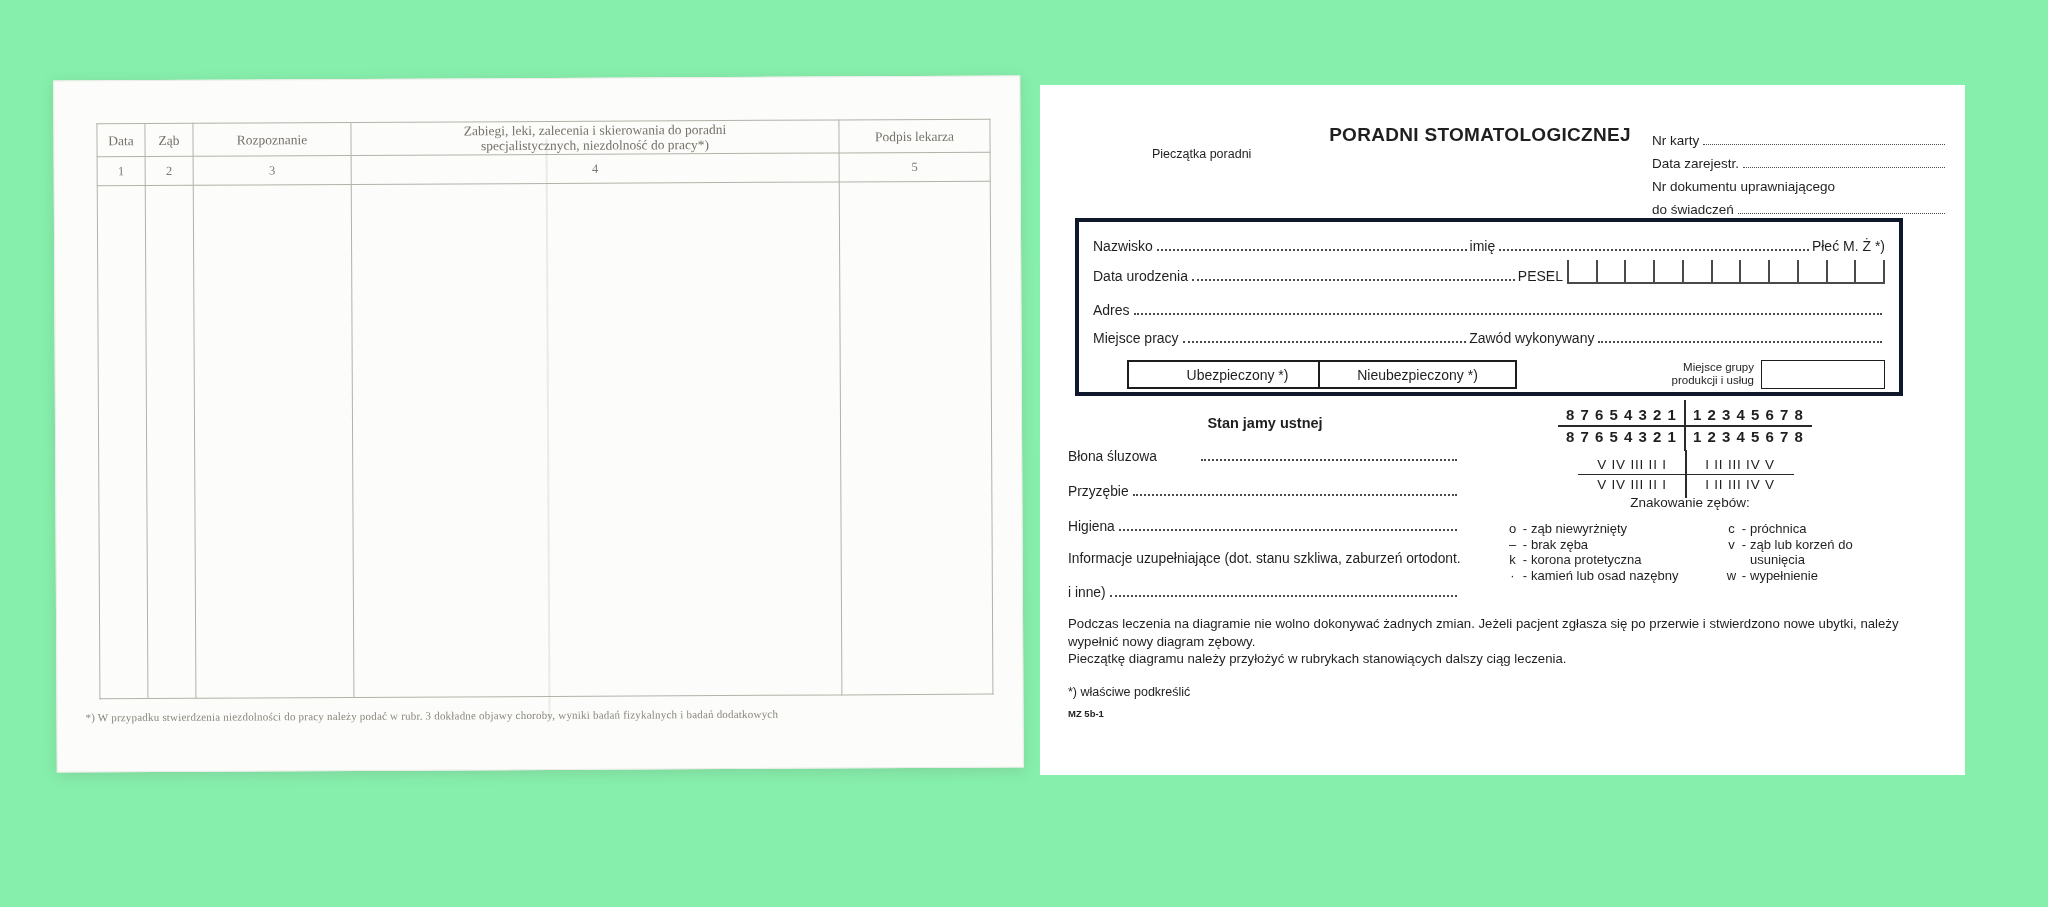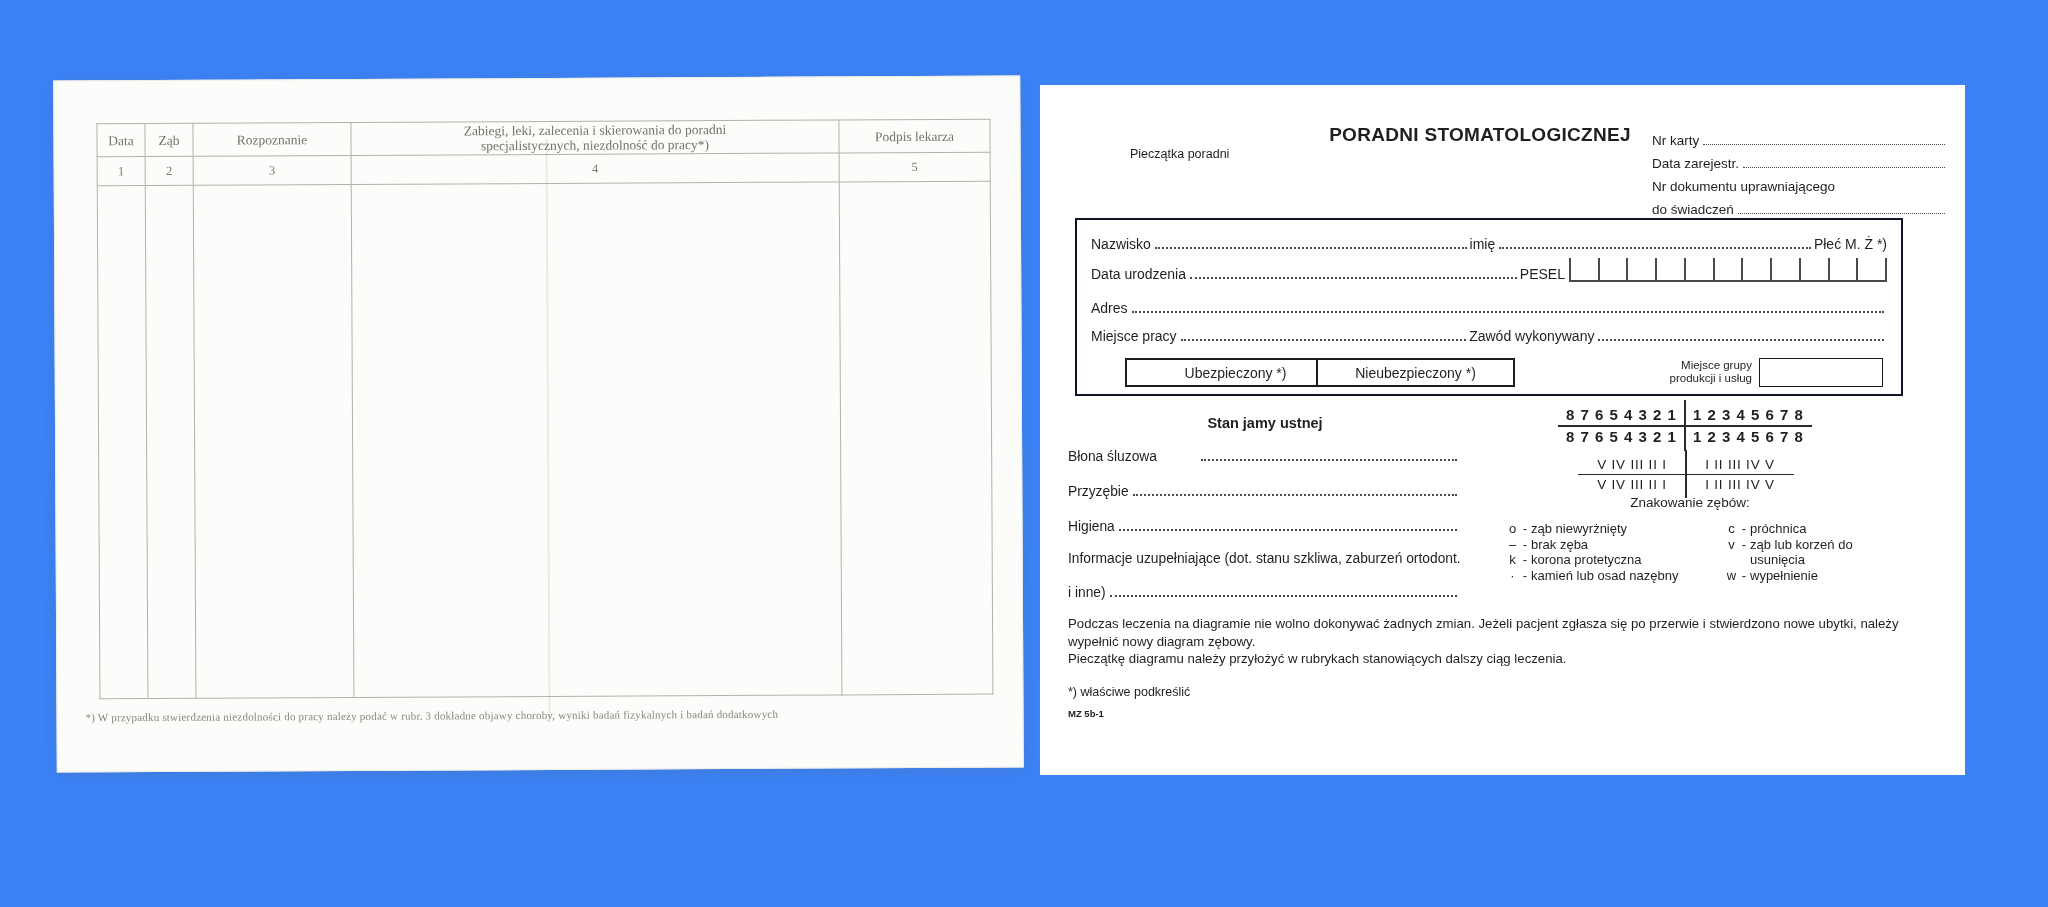--- a/index.html
+++ b/index.html
@@ -1,16 +1,16 @@
 <!DOCTYPE html>
 <html><head>
 <meta charset="utf-8">
 <style>
   html,body{margin:0;padding:0;background:#ffffff;}
-  #canvas{position:relative;width:2048px;height:907px;background:#3b82f6;overflow:hidden;}
+  #canvas{position:relative;width:2048px;height:907px;background:#86efac;overflow:hidden;}
 
   
   .paper-left{
     position:absolute;left:55px;top:78px;width:965px;height:690px;
     background:#fcfcfa;border:1px solid #ececе7;border:1px solid #ecece7;
     box-shadow:0 3px 14px rgba(90,90,80,0.18);
     transform:rotate(-0.3deg);
     font-family:"Liberation Serif","DejaVu Serif",serif;
     color:#7b786f;
   }
@@ -21,28 +21,28 @@
   table.ltable tr.nums td{height:28px;font-size:12.5px;}
   table.ltable tr.bodyrow td{height:512px;}
   table.ltable th.wide div{max-width:360px;margin:0 auto;}
   .lfoot{position:absolute;left:28px;top:630px;width:910px;font-size:11px;color:#8a877d;letter-spacing:0.2px;}
 
   
   .paper-right{
     position:absolute;left:1040px;top:85px;width:925px;height:690px;background:#ffffff;
     font-family:"Liberation Sans","DejaVu Sans",sans-serif;color:#1f1f1f;
   }
-  .stamp{position:absolute;left:90px;top:62px;font-size:12.5px;}
+  .stamp{position:absolute;left:112px;top:62px;font-size:12.5px;}
   .rtitle{position:absolute;left:240px;top:38px;width:400px;text-align:center;font-size:19px;font-weight:bold;line-height:24px;letter-spacing:0.3px;}
   .card-fields{position:absolute;left:612px;top:40px;width:296px;}
   .cf-row{display:flex;height:23px;align-items:flex-end;font-size:13.5px;}
   .dots{flex:1;border-bottom:2px dotted #4a4a4a;margin:0 3px 3px 4px;min-width:12px;}
   .cf-row .dots{border-bottom-width:1.6px;}
 
-  .main-box{position:absolute;left:35px;top:133px;width:828px;height:178px;border:2px solid #0f172a;box-sizing:border-box;}
+  .main-box{position:absolute;left:35px;top:133px;width:828px;height:178px;border:4px solid #0f172a;box-sizing:border-box;}
   .f-row{position:absolute;left:14px;right:14px;display:flex;align-items:flex-end;font-size:14px;}
   .r1{top:16px;} .r2{top:38px;} .r3{top:80px;} .r4{top:108px;}
   .comb{display:flex;width:318px;height:24px;border-bottom:2px solid #4a4a4a;box-sizing:border-box;margin-left:4px;}
   .comb span{flex:1;border-left:2px solid #4a4a4a;}
   .comb span:last-child{border-right:2px solid #4a4a4a;}
   .ins-row{position:absolute;left:0;top:138px;width:100%;height:30px;}
   .ins-btn{position:absolute;top:0;height:29px;border:2px solid #1c1c1c;box-sizing:border-box;
            display:flex;align-items:center;justify-content:center;font-size:14px;}
   .ins-btn.b1{left:48px;width:193px;padding-left:28px;}
   .ins-btn.b2{left:239px;width:199px;}

